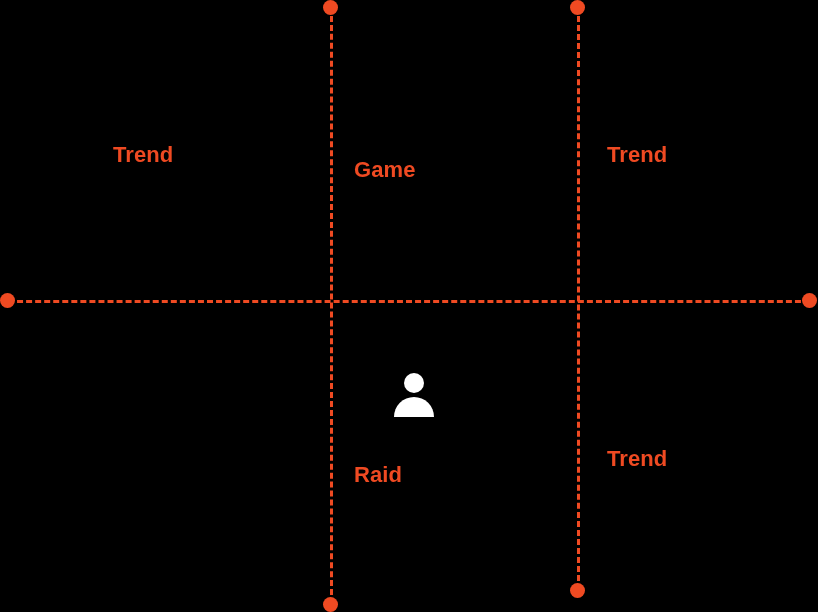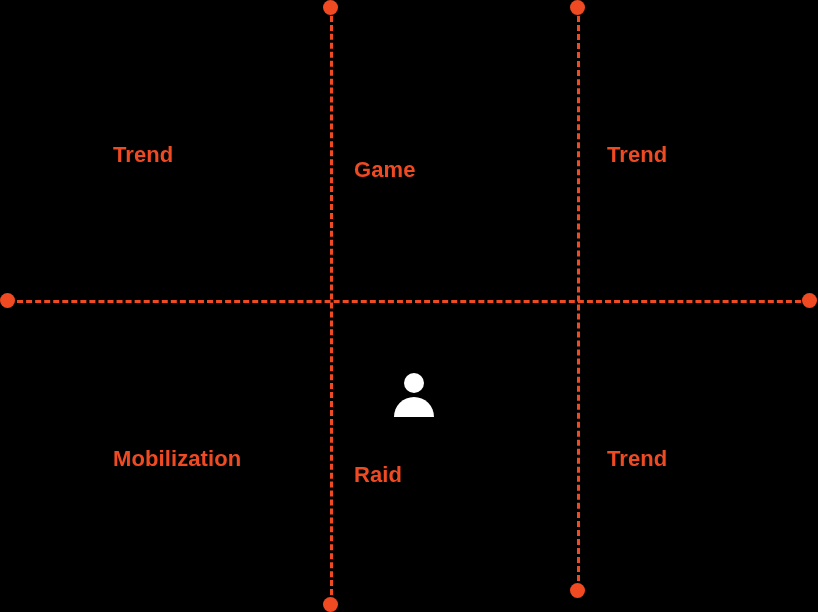--- a/index.html
+++ b/index.html
@@ -99,21 +99,20 @@
   <div class="endpoint-dot" style="left:570px; top:583px;"></div>
   <div class="endpoint-dot" style="left:0px;   top:293px;"></div>
   <div class="endpoint-dot" style="left:802px; top:293px;"></div>
 
   <div class="quad-label" style="left:113px; top:144px;">Trend</div>
 
   <div class="quad-label" style="left:354px; top:144px;margin-top:15px;">Game</div>
 
   <div class="quad-label" style="left:607px; top:144px;">Trend</div>
 
-  <div class="quad-label" style="left:113px; top:448px;">Mobilization</div>
 
   <div class="quad-label" style="left:354px; top:464px;">Raid</div>
 
   <div class="quad-label" style="left:607px; top:448px;">Trend</div>
 
   <div class="person-marker" style="left:394px; top:373px;">
     <div class="person-head"></div>
     <div class="person-body"></div>
   </div>
 

